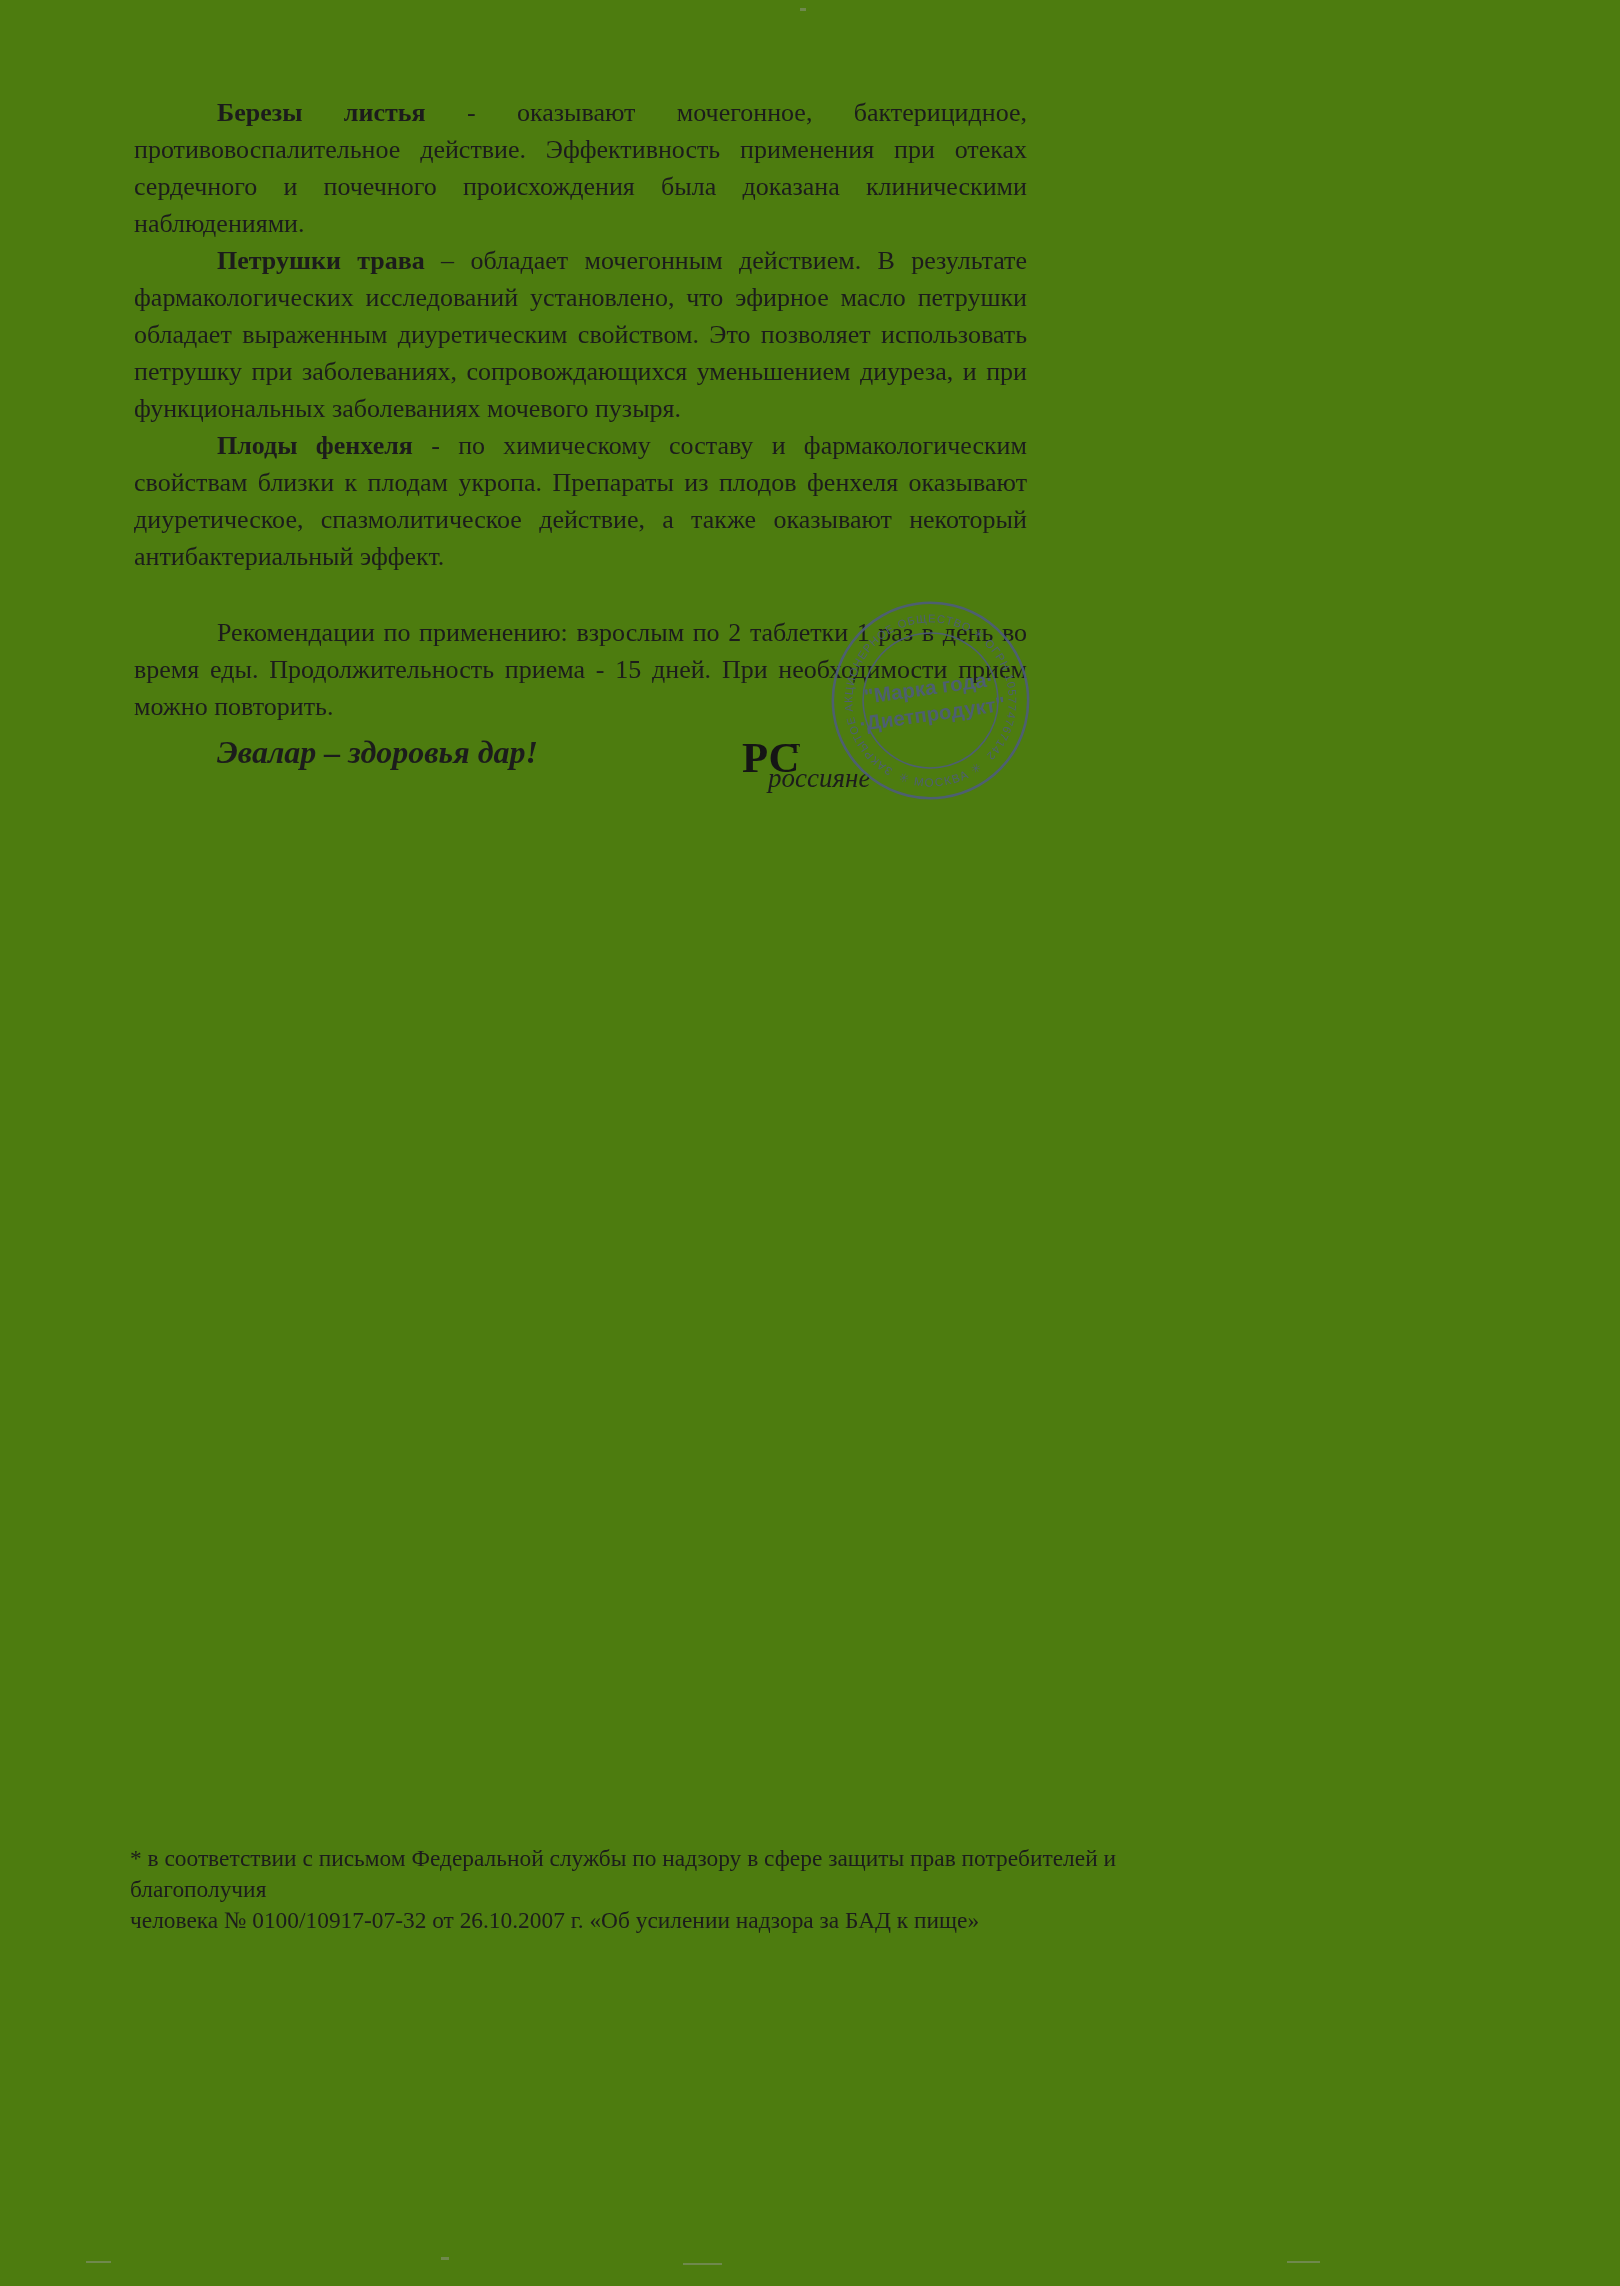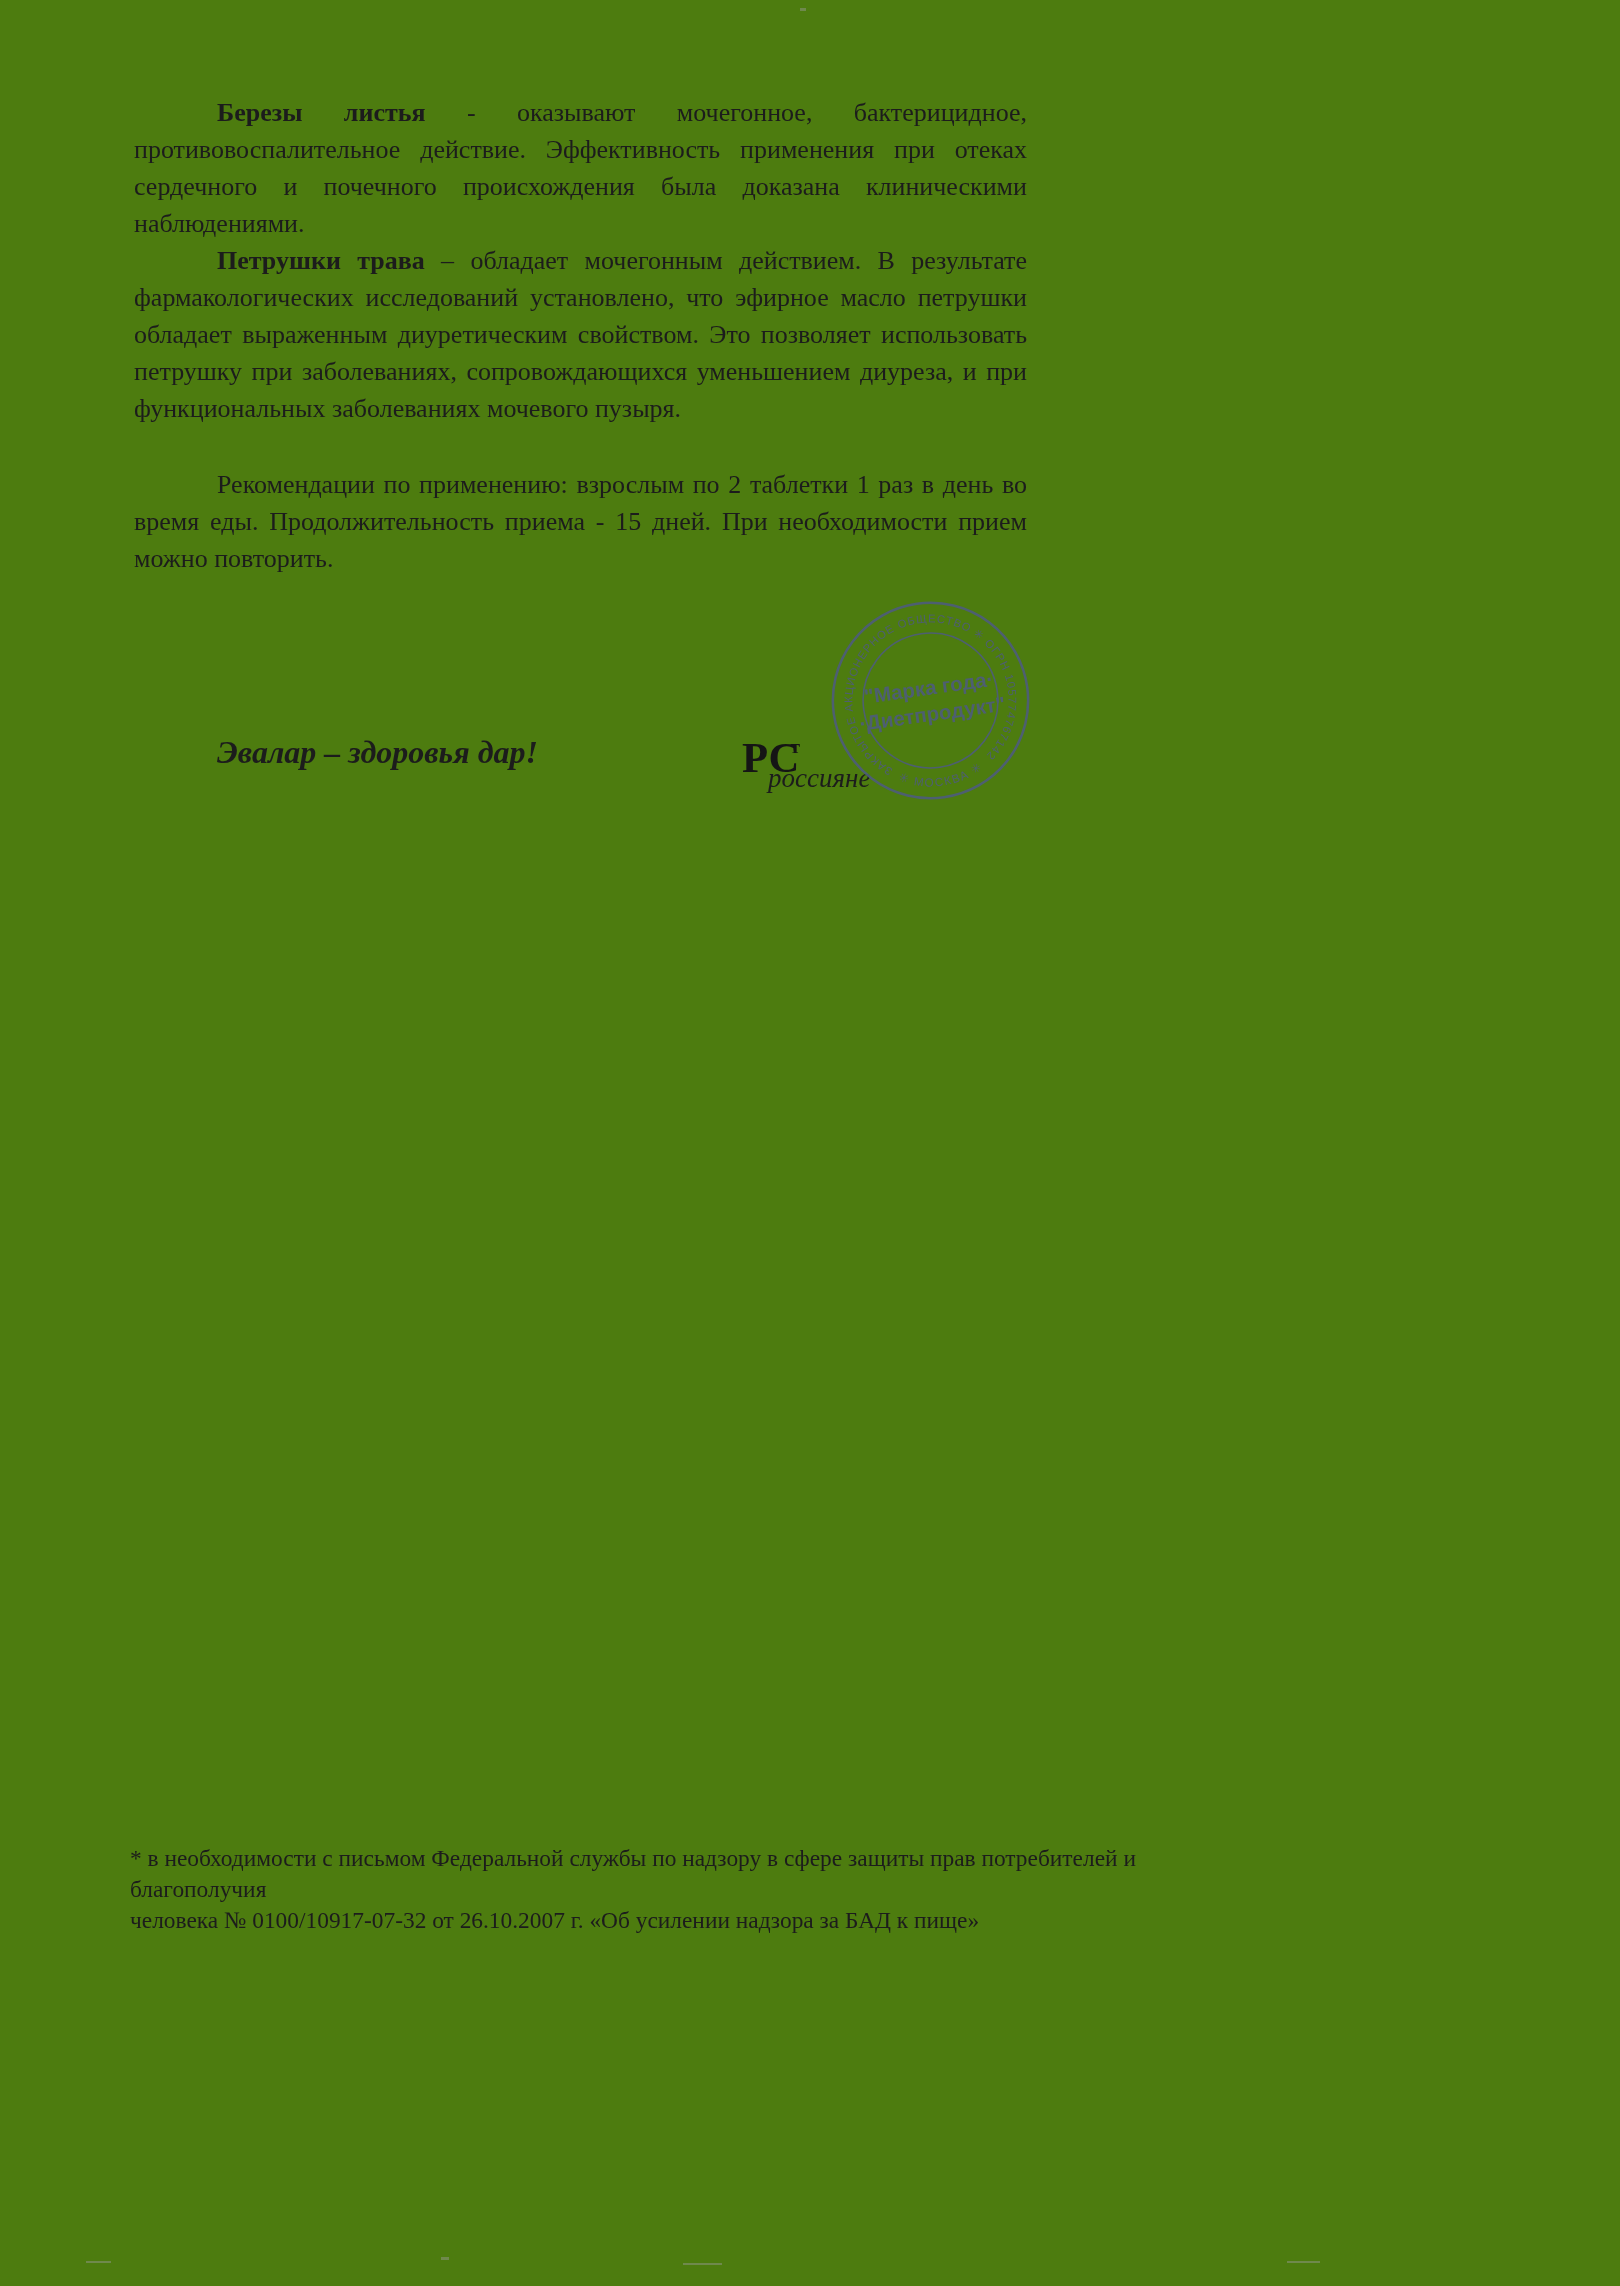--- a/index.html
+++ b/index.html
@@ -96,20 +96,21 @@
 <body>
 
 <div class="page">
 
   <div class="body-text">
 
     <p class="para"><b class="para-lead">Березы листья</b><span> - оказывают мочегонное, бактерицидное, противовоспалительное действие. Эффективность применения при отеках сердечного и почечного происхождения была доказана клиническими наблюдениями.</span></p>
 
     <p class="para"><b class="para-lead">Петрушки трава</b><span> – обладает мочегонным действием. В результате фармакологических исследований установлено, что эфирное масло петрушки обладает выраженным диуретическим свойством. Это позволяет использовать петрушку при заболеваниях, сопровождающихся уменьшением диуреза, и при функциональных заболеваниях мочевого пузыря.</span></p>
 
+    <p class="para"><b class="para-lead">Плоды фенхеля</b><span> - по химическому составу и фармакологическим свойствам близки к плодам укропа. Препараты из плодов фенхеля оказывают диуретическое, спазмолитическое действие, а также оказывают некоторый антибактериальный эффект.</span></p>
 
 
     <p class="para para-recommendations"><span>Рекомендации по применению: взрослым по 2 таблетки 1 раз в день во время еды. Продолжительность приема - 15 дней. При необходимости прием можно повторить.</span></p>
 
   </div>
 
   <div class="slogan">
     <div>Эвалар  – здоровья дар!</div>
   </div>
 
@@ -139,21 +140,21 @@
           <textPath href="#stamp-bottom-path" startOffset="50%">✳ МОСКВА ✳</textPath>
         </text>
 
         <text x="105" y="99" text-anchor="middle" font-size="21" font-weight="bold" fill="#4e5d7a">"Марка года·</text>
         <text x="105" y="126" text-anchor="middle" font-size="21" font-weight="bold" fill="#4e5d7a">·Диетпродукт"</text>
       </g>
     </svg>
   </div>
 
   <div class="footnote">
-    <div>* в необходимости с письмом Федеральной службы по надзору в сфере защиты прав потребителей и благополучия</div>
+    <div>* в соответствии с письмом Федеральной службы по надзору в сфере защиты прав потребителей и благополучия</div>
     <div>человека  № 0100/10917-07-32 от 26.10.2007 г. «Об усилении надзора за БАД к пище»</div>
   </div>
 
   <div class="scan-artifact artifact-dot-top"></div>
   <div class="scan-artifact artifact-dash-bl"></div>
   <div class="scan-artifact artifact-dash-bm1"></div>
   <div class="scan-artifact artifact-dash-bm2"></div>
   <div class="scan-artifact artifact-dash-br"></div>
 
 </div>

